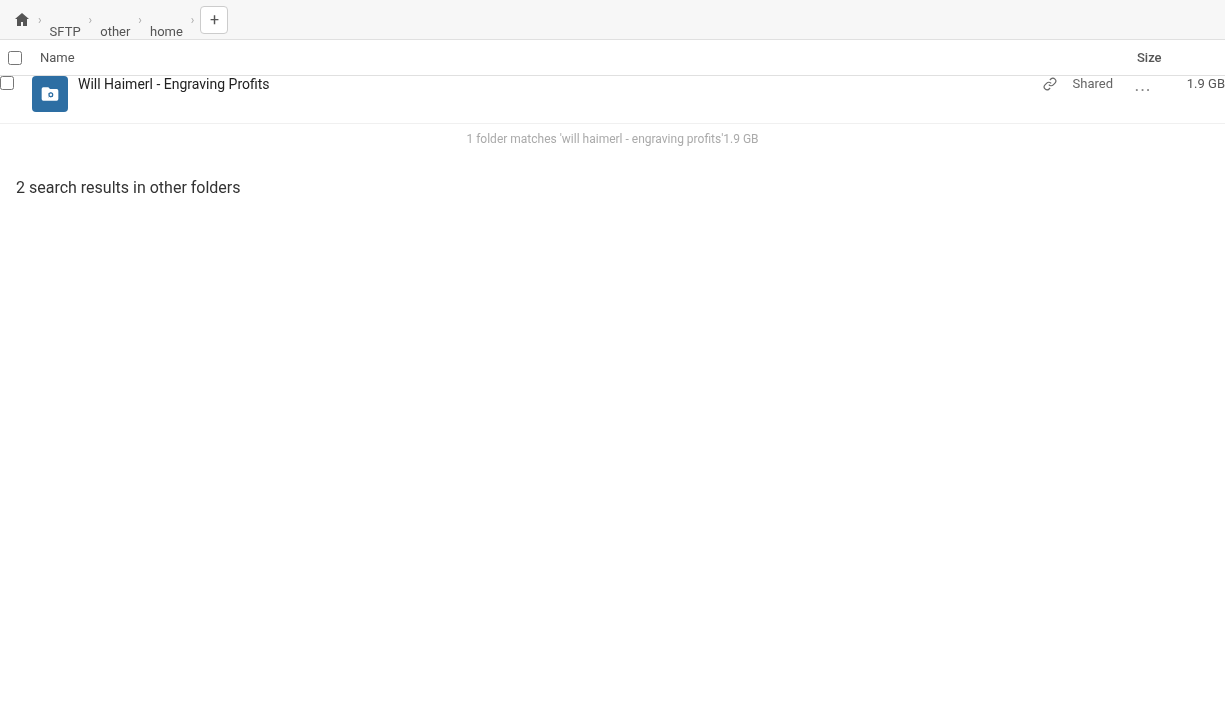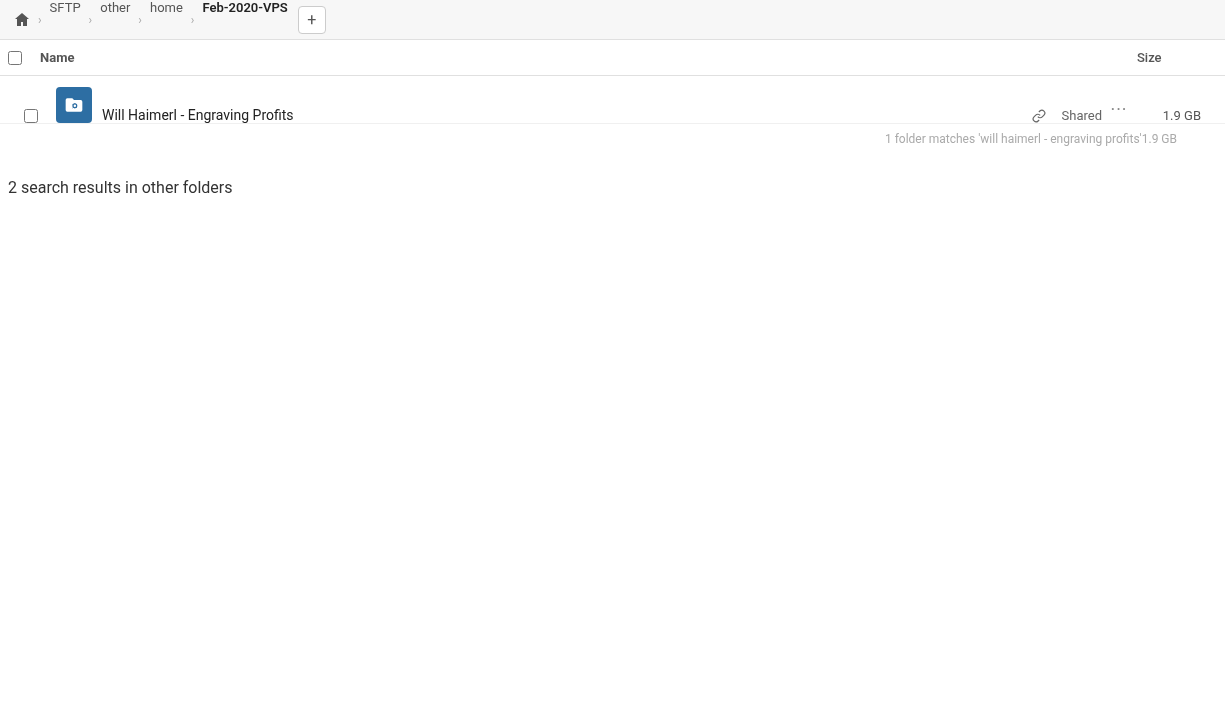--- a/index.html
+++ b/index.html
@@ -24,21 +24,21 @@
       align-items: center;
       padding: 0 8px;
       height: 40px;
       border-bottom: 1px solid #e0e0e0;
       background: #f7f7f7;
       gap: 0;
     }
 
     .breadcrumb-item {
       display: flex;
-      align-items: flex-start;
+      align-items: flex-end;
       color: #555;
       font-size: 13px;
       cursor: pointer;
       padding: 0 6px;
       height: 100%;
     }
 
     .breadcrumb-separator {
       color: #aaa;
       font-size: 12px;
@@ -83,35 +83,35 @@
       width: 32px;
       display: flex;
       align-items: center;
       flex-shrink: 0;
     }
 
     .col-name {
       flex: 1;
       font-size: 13px;
       color: #555;
-      font-weight: 700;
+      font-weight: 400;
     }
 
     .col-size {
       width: 80px;
       font-size: 13px;
       color: #555;
       font-weight: 500;
     }
 
     
     .file-row {
       display: flex;
-      align-items: flex-end;
-      padding: 0 24px;
+      align-items: flex-start;
+      padding: 0 0;
       height: 48px;
       border-bottom: 1px solid #f0f0f0;
       cursor: pointer;
     }
 
     .file-icon-wrap {
       width: 36px;
       height: 36px;
       display: flex;
       align-items: center;
@@ -131,21 +131,21 @@
       font-size: 14px;
       color: #222;
     }
 
     .file-shared {
       display: flex;
       align-items: center;
       gap: 16px;
       color: #666;
       font-size: 13px;
-      margin-right: 3px;
+      margin-right: 16px;
     }
 
     .file-shared svg {
       width: 14px;
       height: 14px;
       fill: none;
       stroke: #666;
       stroke-width: 2;
     }
 
@@ -168,26 +168,26 @@
       font-size: 13px;
       color: #555;
     }
 
     
     .match-info {
       padding: 8px 48px;
       font-size: 12px;
       color: #aaa;
       display: flex;
-      justify-content: flex-end;
+      justify-content: center;
     }
 
     
     .other-results {
-      padding: 24px 16px 8px 8px;
+      padding: 24px 16px 8px 16px;
       font-size: 16px;
       color: #333;
       font-weight: 400;
     }
 
     
     input[type="checkbox"] {
       width: 14px;
       height: 14px;
       cursor: pointer;
@@ -209,23 +209,20 @@
   </div>
   <span class="breadcrumb-separator">›</span>
   <div class="breadcrumb-item">
     <span>other</span>
   </div>
   <span class="breadcrumb-separator">›</span>
   <div class="breadcrumb-item">
     <span>home</span>
   </div>
   <span class="breadcrumb-separator">›</span>
-  <div class="breadcrumb-item" style="font-weight:600; color:#222;">
-    <span>Feb-2020-VPS</span>
-  </div>
   <div class="add-button">
     <span>+</span>
   </div>
 </div>
 
 <div class="column-headers">
   <div class="col-check">
     <input type="checkbox" style="">
   </div>
   <div class="col-name">

